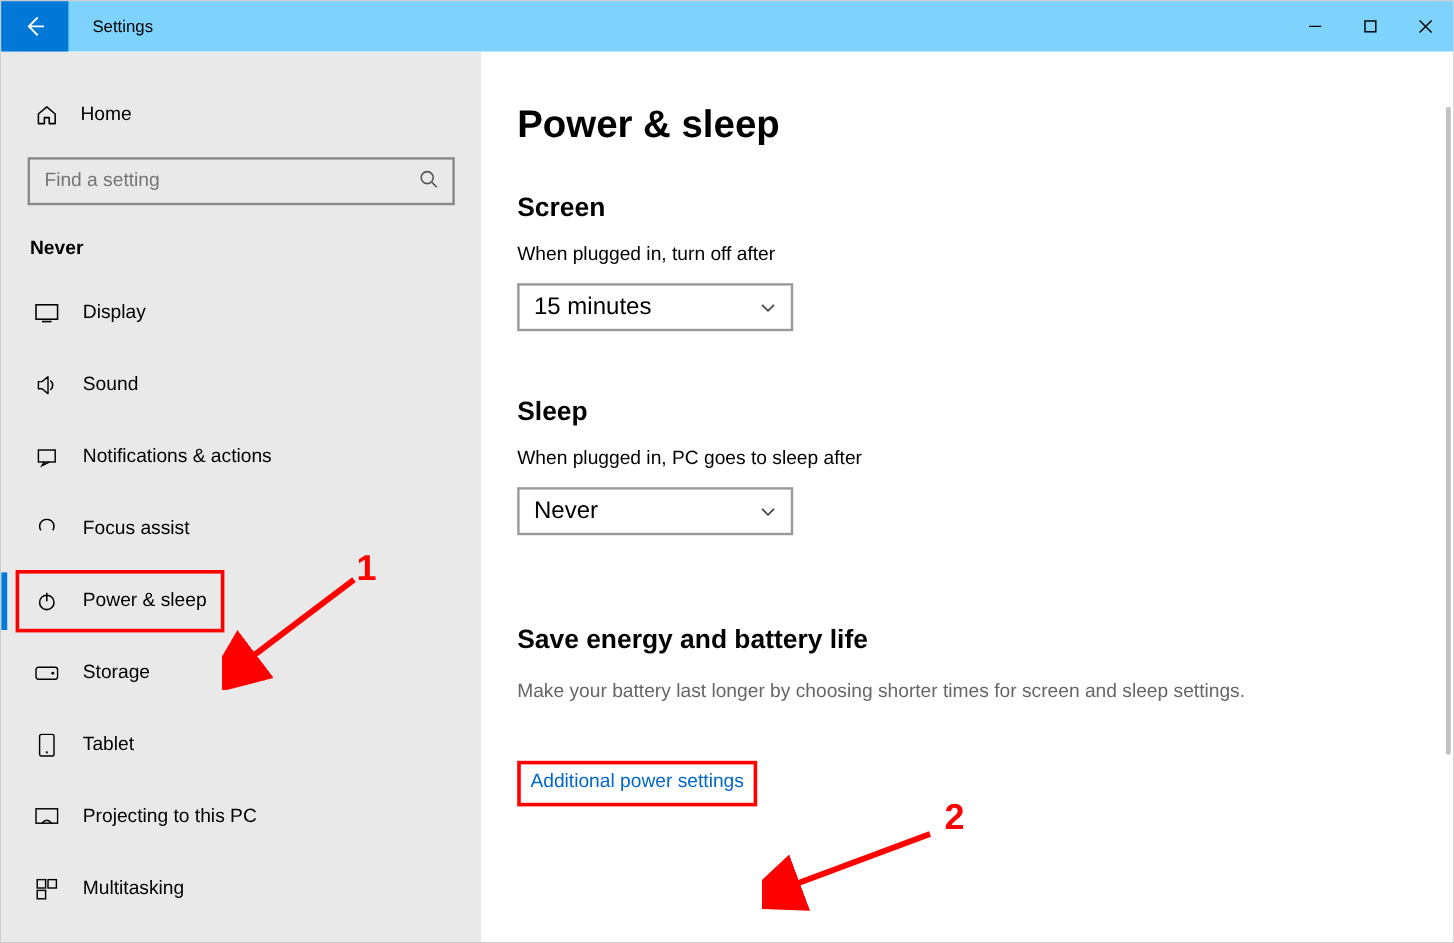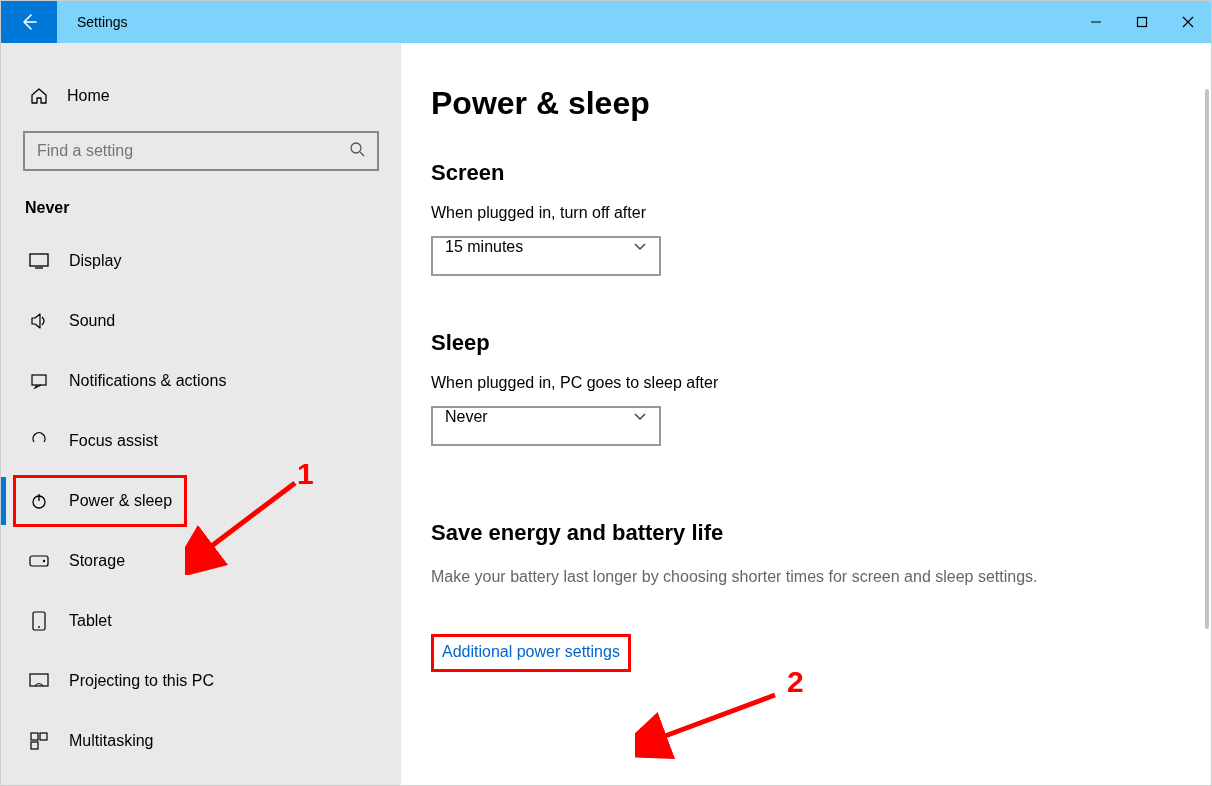--- a/index.html
+++ b/index.html
@@ -22,21 +22,21 @@
   .nav-list { display: flex; flex-direction: column; }
   .nav-item { height: 60px; display: flex; align-items: center; padding-left: 28px; gap: 20px; font-size: 16px; position: relative; }
   .nav-item.selected::before { content: ""; position: absolute; left: 0; top: 6px; bottom: 6px; width: 5px; background: #0078d7; }
   .nav-icon { width: 20px; height: 20px; display: flex; align-items: center; justify-content: center; color: #333; flex-shrink: 0; }
   .nav-item.selected .highlight-box { position: absolute; left: 12px; right: 214px; top: 4px; bottom: 4px; border: 3px solid #ff0000; pointer-events: none; }
   .content { flex: 1; background: #fff; padding: 42px 0 0 30px; position: relative; overflow: hidden; }
   .scrollbar { position: absolute; right: 2px; top: 46px; width: 4px; height: 540px; background: #c2c2c2; border-radius: 2px; }
   h1 { font-size: 32px; font-weight: 600; margin-bottom: 38px; }
   h2 { font-size: 22px; font-weight: 700; margin-bottom: 18px; }
   .field-label { font-size: 16px; margin-bottom: 14px; }
-  .select { width: 230px; height: 40px; border: 2px solid #999; display: flex; align-items: flex-start; padding: 0 12px; justify-content: space-between; font-size: 16px; margin-bottom: 54px; }
+  .select { width: 230px; height: 40px; border: 2px solid #999; display: flex; align-items: center; padding: 0 12px; justify-content: space-between; font-size: 20px; margin-bottom: 54px; }
   .chev { color: #444; }
   .section-gap { height: 20px; }
   .save-energy-desc { color: #666; font-size: 16px; margin-top: 22px; margin-bottom: 46px; }
   .link { color: #0066cc; font-size: 16px; display: inline-block; padding: 2px 0; }
   .link-box { border: 3px solid #ff0000; display: inline-block; padding: 4px 8px 6px 8px; margin-top: 2px; }
   
   .anno { position: absolute; pointer-events: none; }
   .anno-num { color: #ff0000; font-size: 30px; font-weight: bold; font-family: Arial, sans-serif; }
 </style>
 </head>

